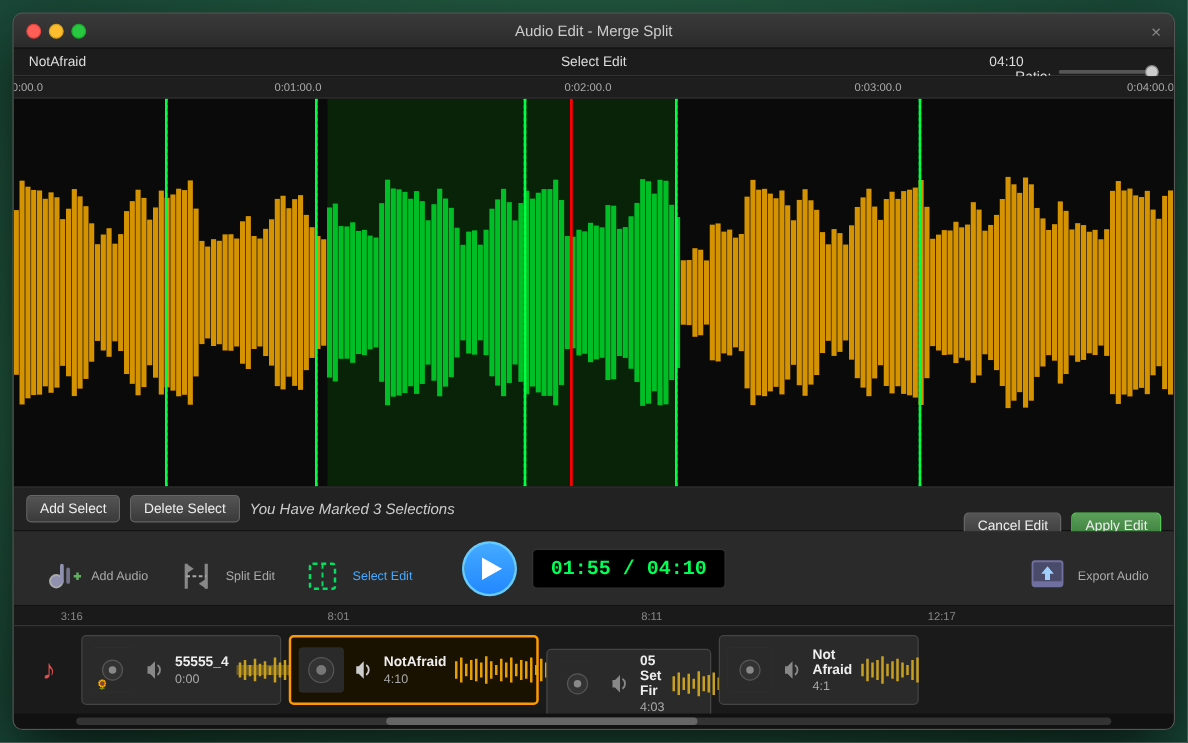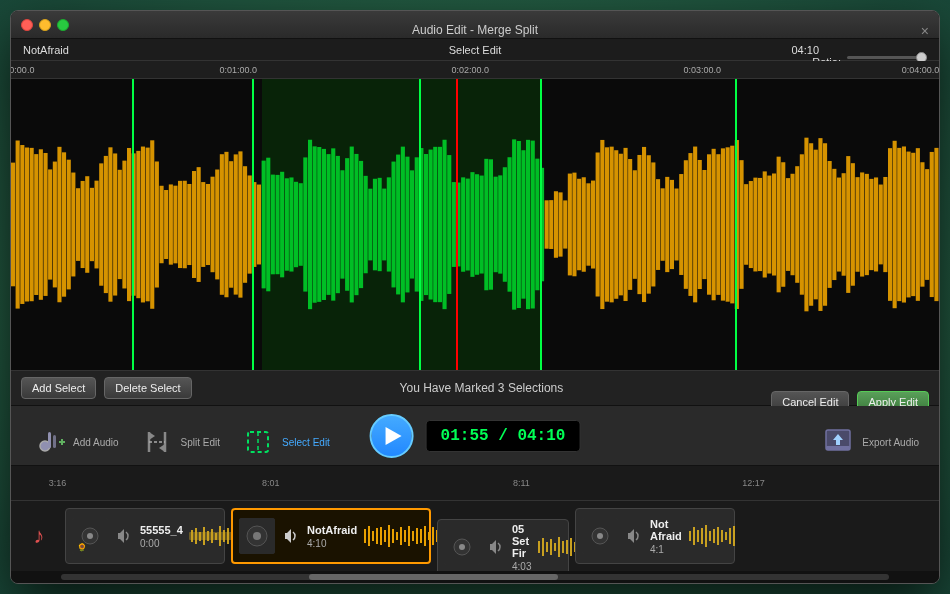--- a/index.html
+++ b/index.html
@@ -23,20 +23,21 @@
       display: flex;
       flex-direction: column;
       overflow: hidden;
       box-shadow: 0 20px 60px rgba(0,0,0,0.8);
     }
     
     .title-bar {
       background: linear-gradient(180deg, #3a3a3a 0%, #2a2a2a 100%);
       height: 28px;
       display: flex;
+      align-items: center;
       padding: 12px 10px;
       border-bottom: 1px solid #111;
       position: relative;
       flex-shrink: 0;
     }
     .traffic-lights {
       display: flex;
       gap: 6px;
       align-items: center;
     }
@@ -199,23 +200,24 @@
       border: 1px solid #666;
       border-radius: 4px;
       color: #eee;
       font-size: 11px;
       padding: 4px 10px;
       cursor: pointer;
       white-space: nowrap;
     }
     .selection-status {
       flex: 1;
-      text-align: center;
+      text-align: left;
       color: #ccc;
       font-size: 12px;
+      font-style: italic;
     }
     .right-btns {
       display: flex;
       gap: 8px;
       margin-top: 28px;
     }
     
     .toolbar {
       height: 60px;
       background: #2a2a2a;
@@ -288,21 +290,21 @@
       font-family: 'Courier New', monospace;
       font-weight: bold;
     }
     .export-btn {
       position: absolute;
       right: 10px;
       text-align: center;
     }
     
     .mini-timeline {
-      height: 35px;
+      height: 16px;
       background: #1a1a1a;
       border-bottom: 1px solid #333;
       position: relative;
       display: flex;
       align-items: center;
       flex-shrink: 0;
     }
     .mini-ruler-mark {
       position: absolute;
       color: #888;

